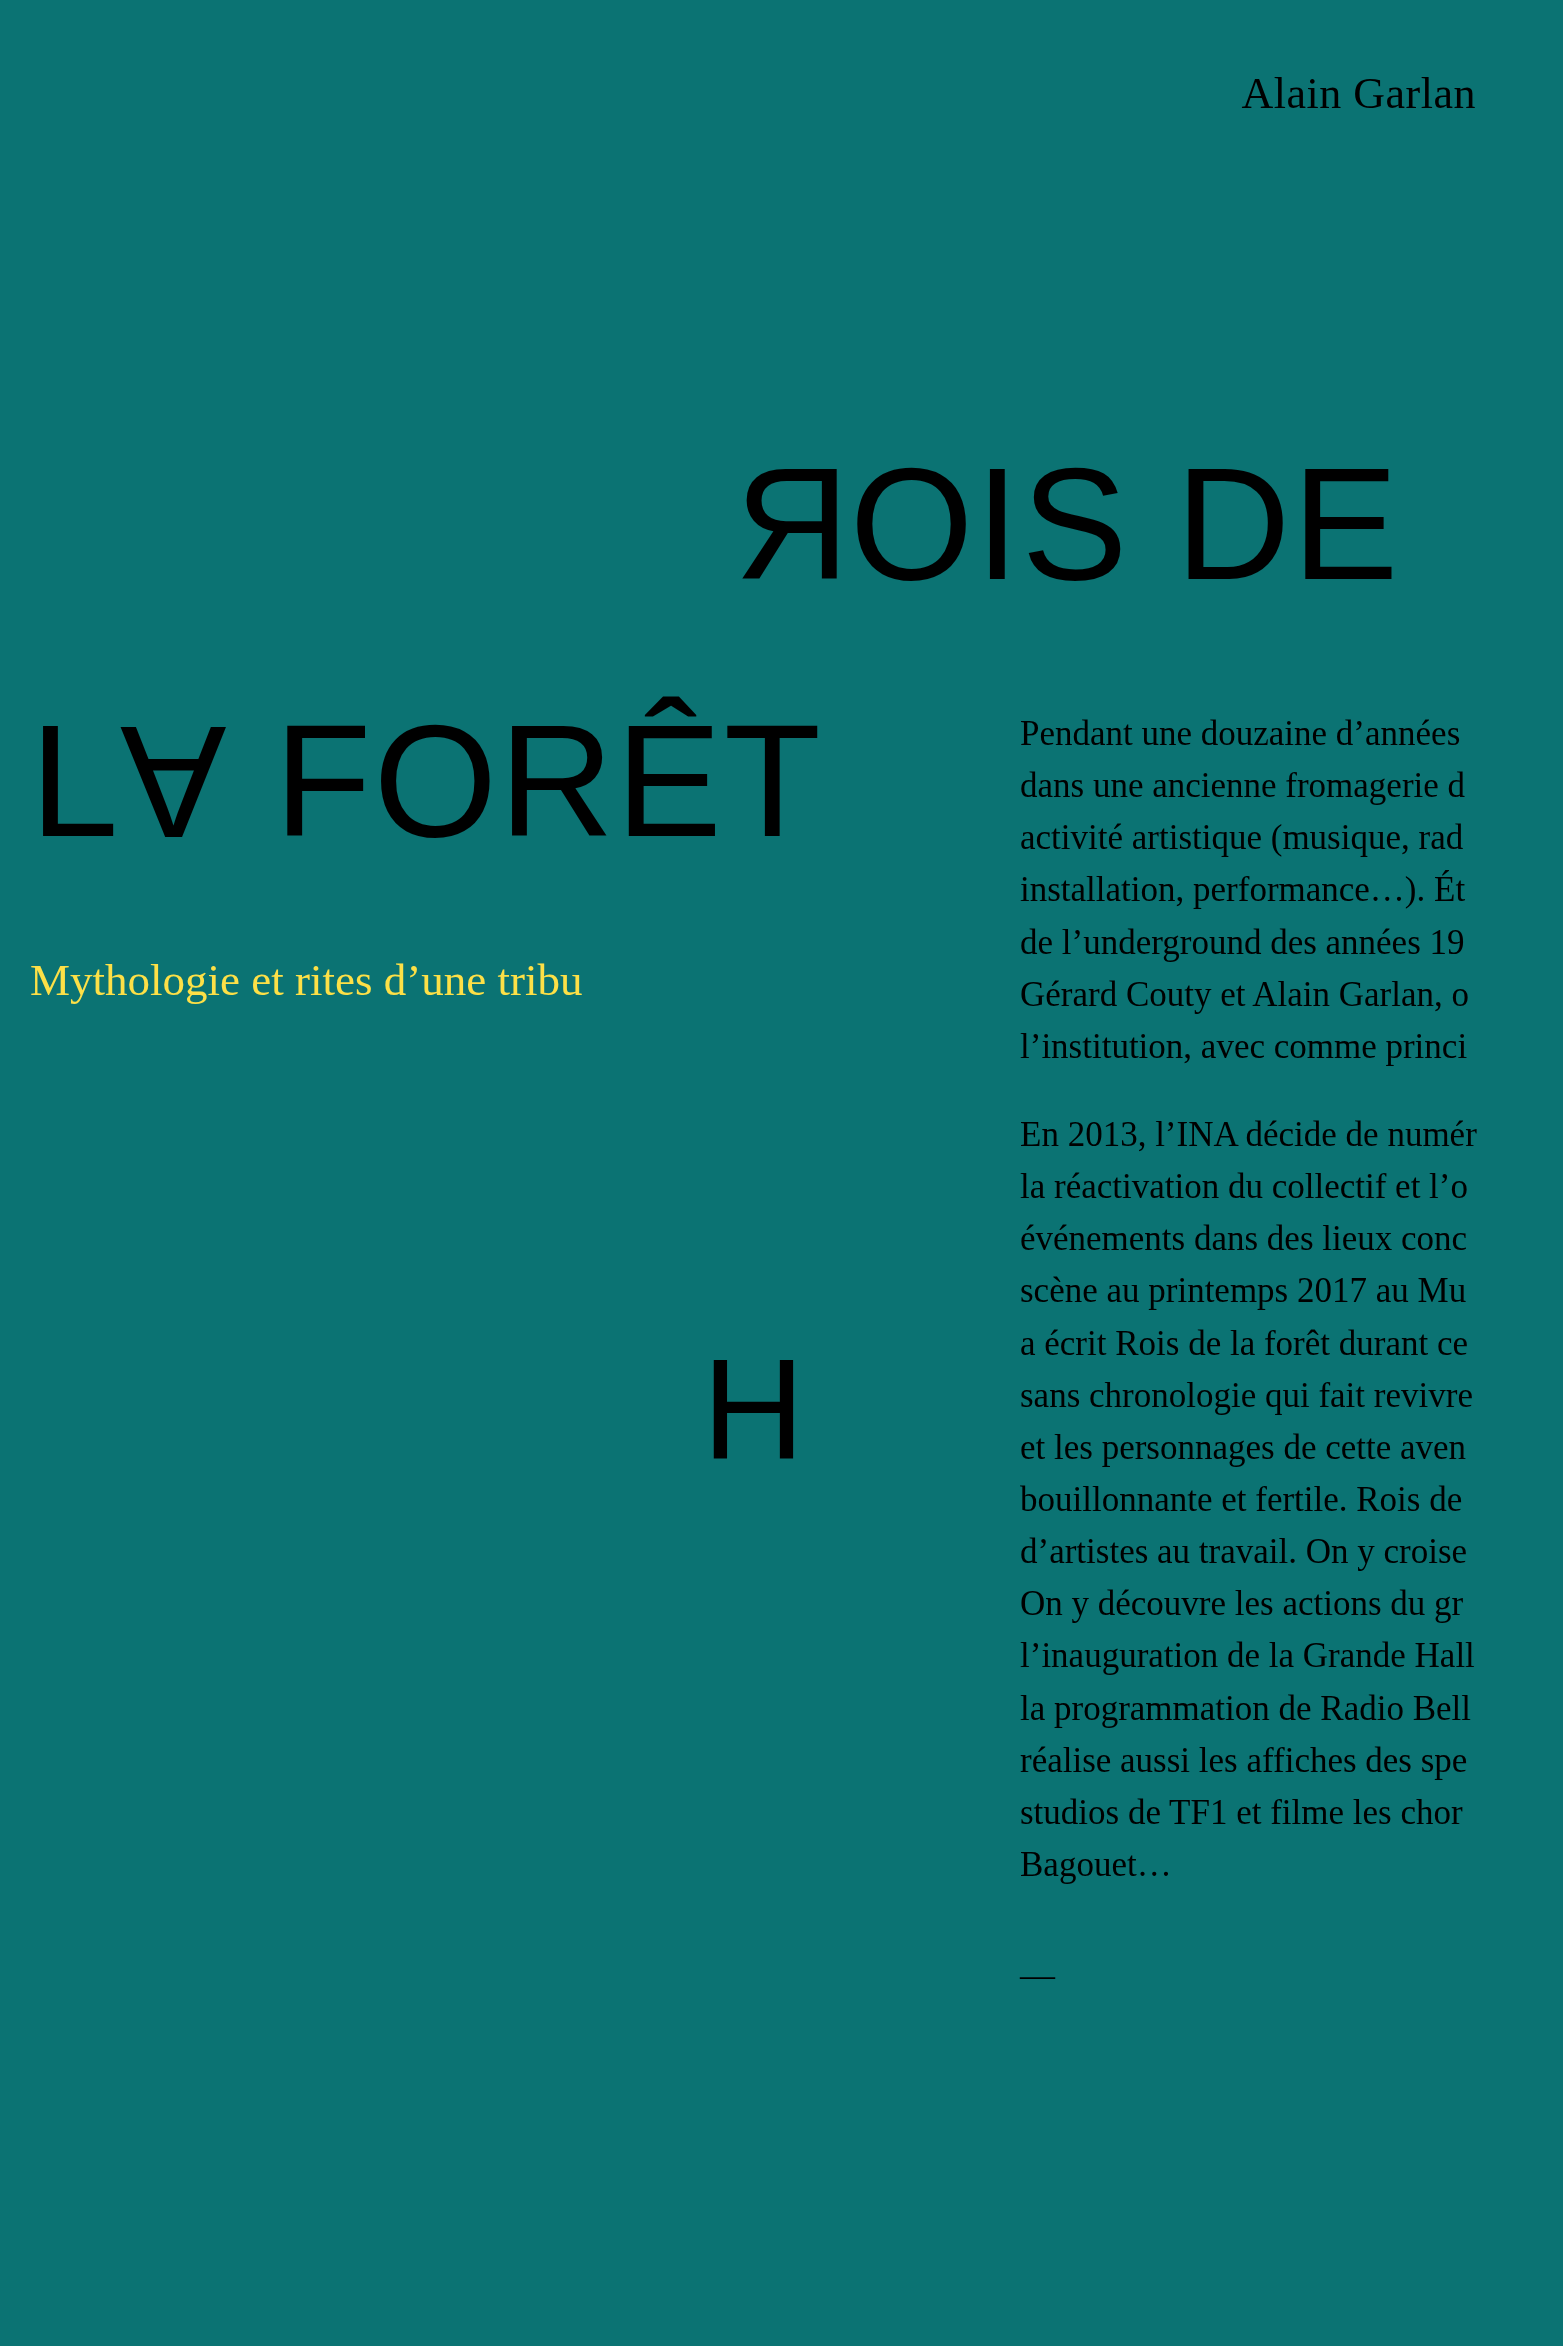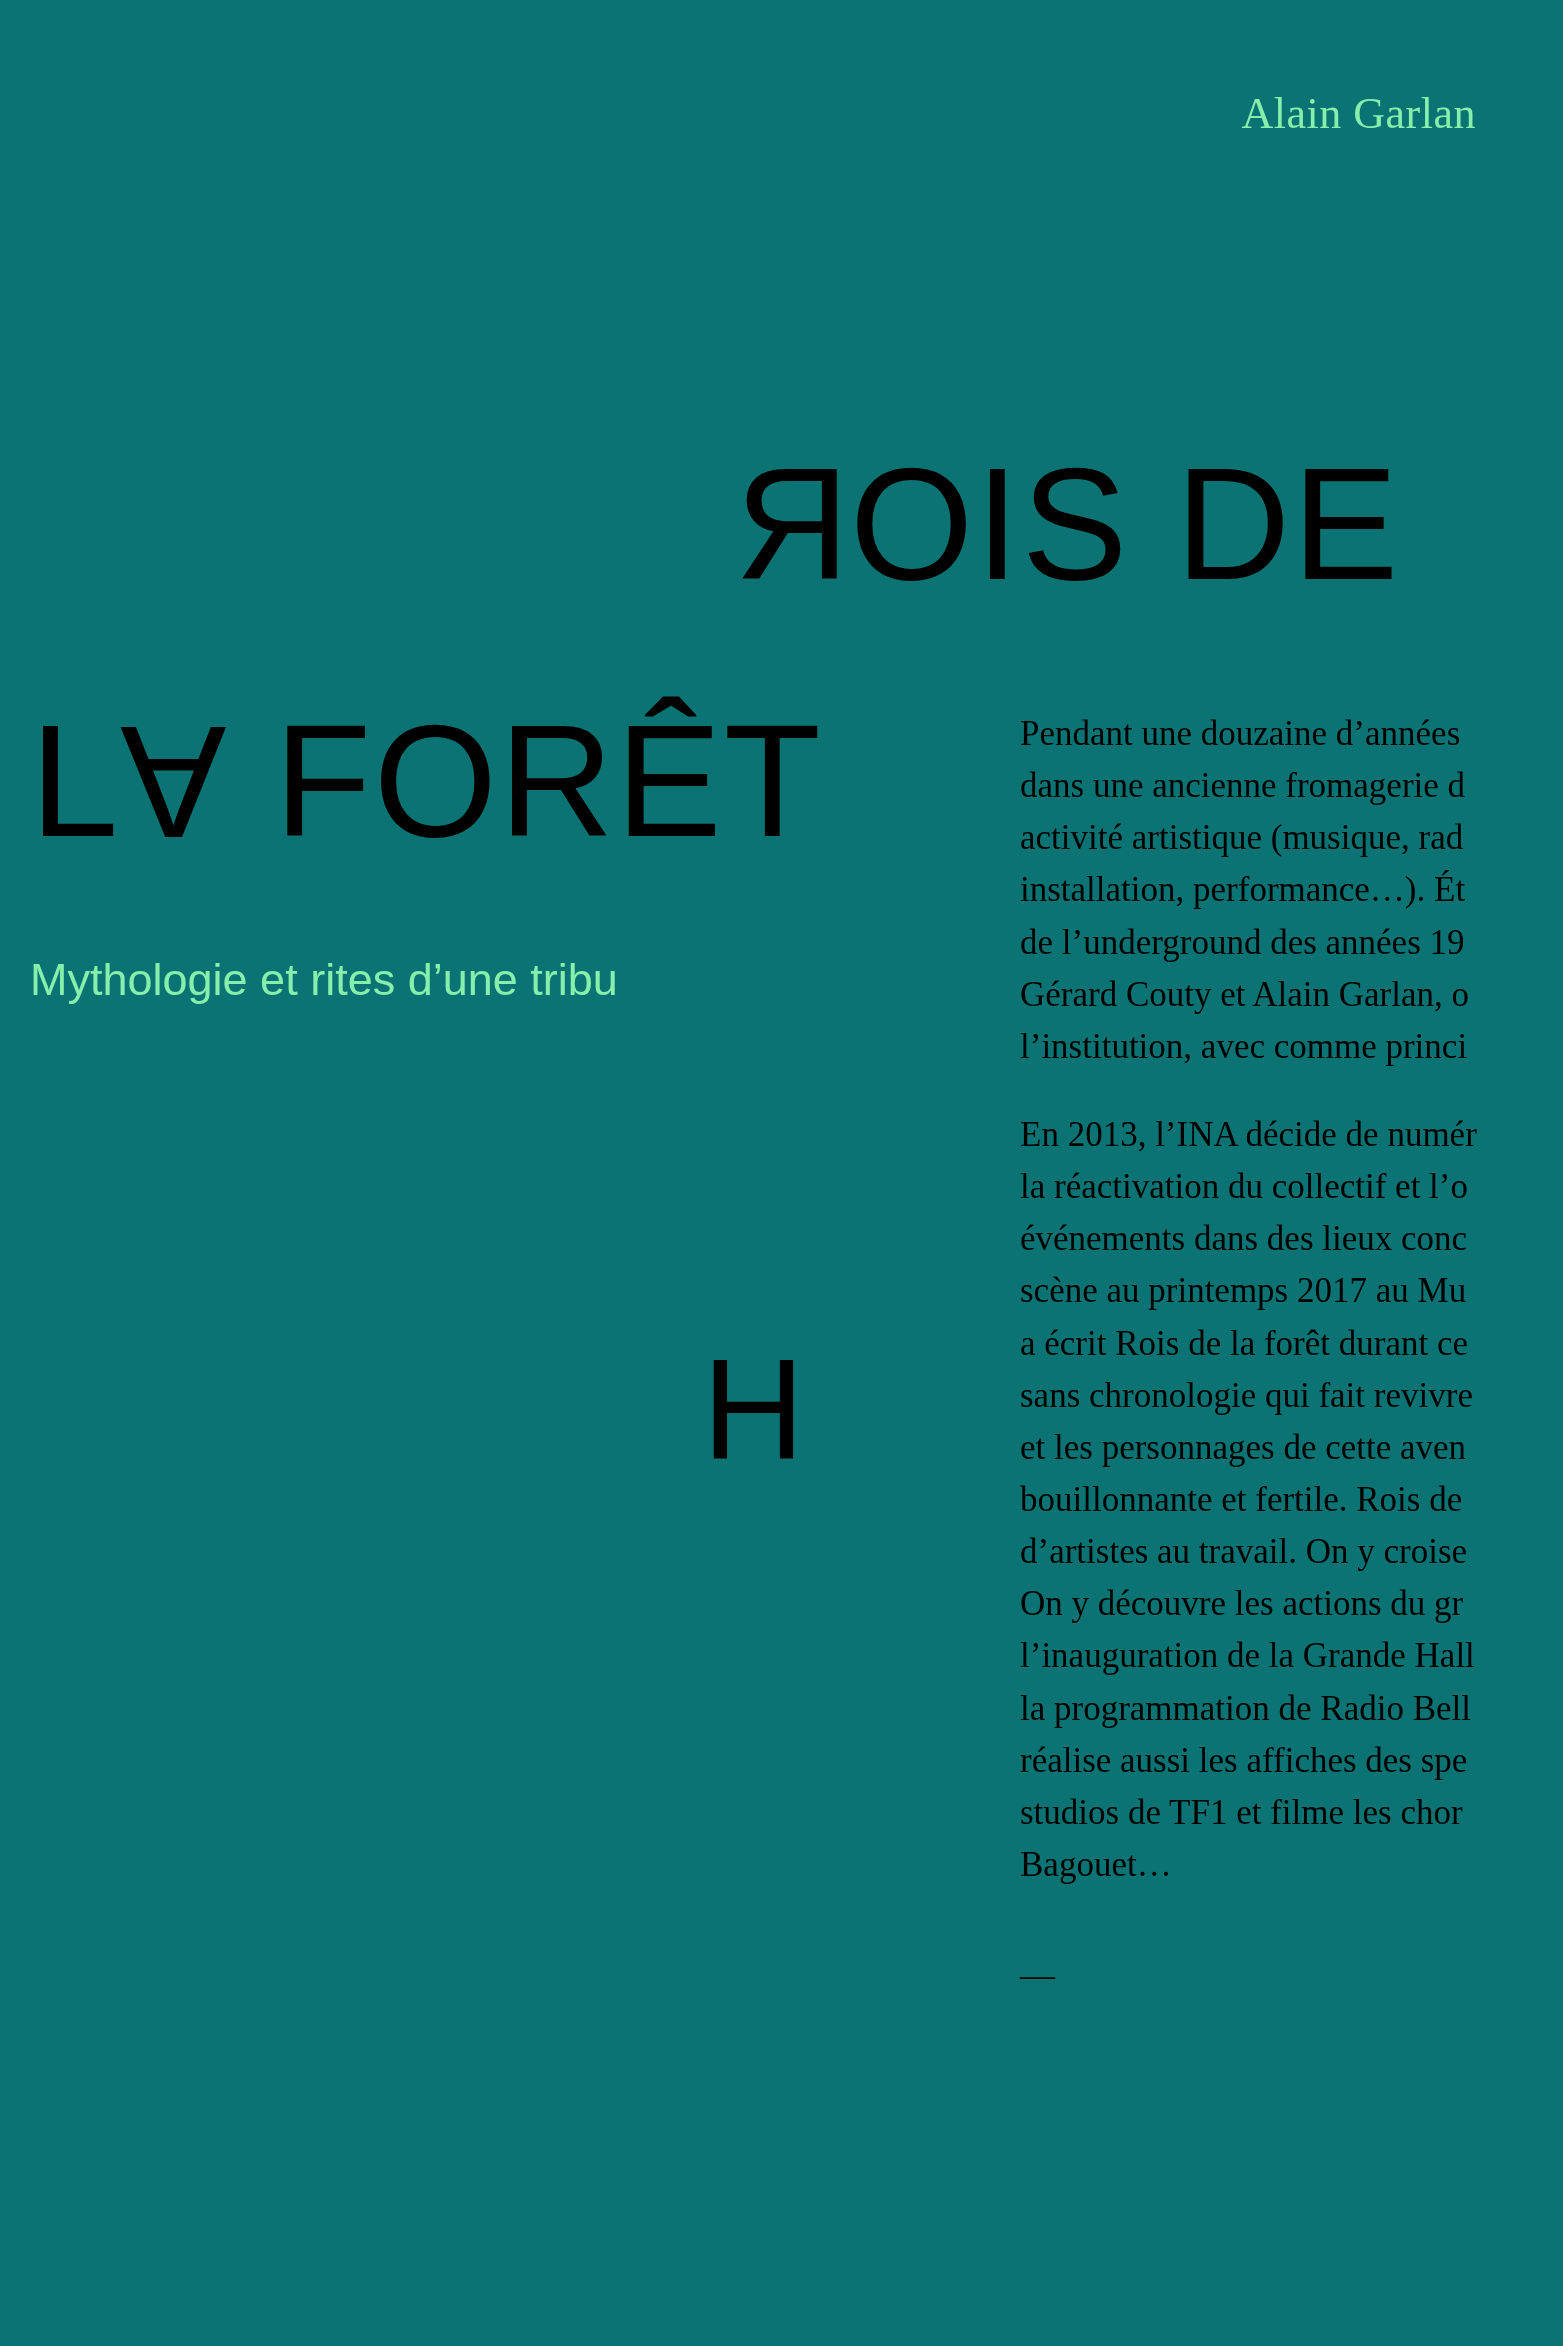--- a/index.html
+++ b/index.html
@@ -18,26 +18,26 @@
 
   .cover {
     position: absolute;
     inset: 0;
     background: #0b7373;
   }
 
   
   .author {
     position: absolute;
-    top: 88px;
+    top: 68px;
     right: 87px;
     font-family: "Liberation Serif", serif;
     font-size: 44px;
     letter-spacing: 0.5px;
-    color: #86efac;
+    color: #000000;
     white-space: nowrap;
   }
 
   
   .title-line {
     position: absolute;
     font-family: "Liberation Sans", sans-serif;
     font-weight: 400;
     color: #000;
     white-space: nowrap;
@@ -63,24 +63,24 @@
     display: inline-block;
     transform: scaleY(-1);
   }
 
   
   .subtitle {
     position: absolute;
     top: 951px;
     left: 30px;
     width: 880px;
-    font-family: Liberation Sans, sans-serif;
+    font-family: Liberation Serif, serif;
     font-size: 45px;
     line-height: 1.30;
-    color: #86efac;
+    color: #fde047;
   }
   .subtitle em {
     font-style: italic;
   }
 
   
   .pub-mark {
     position: absolute;
     top: 1339px;
     left: 708px;

